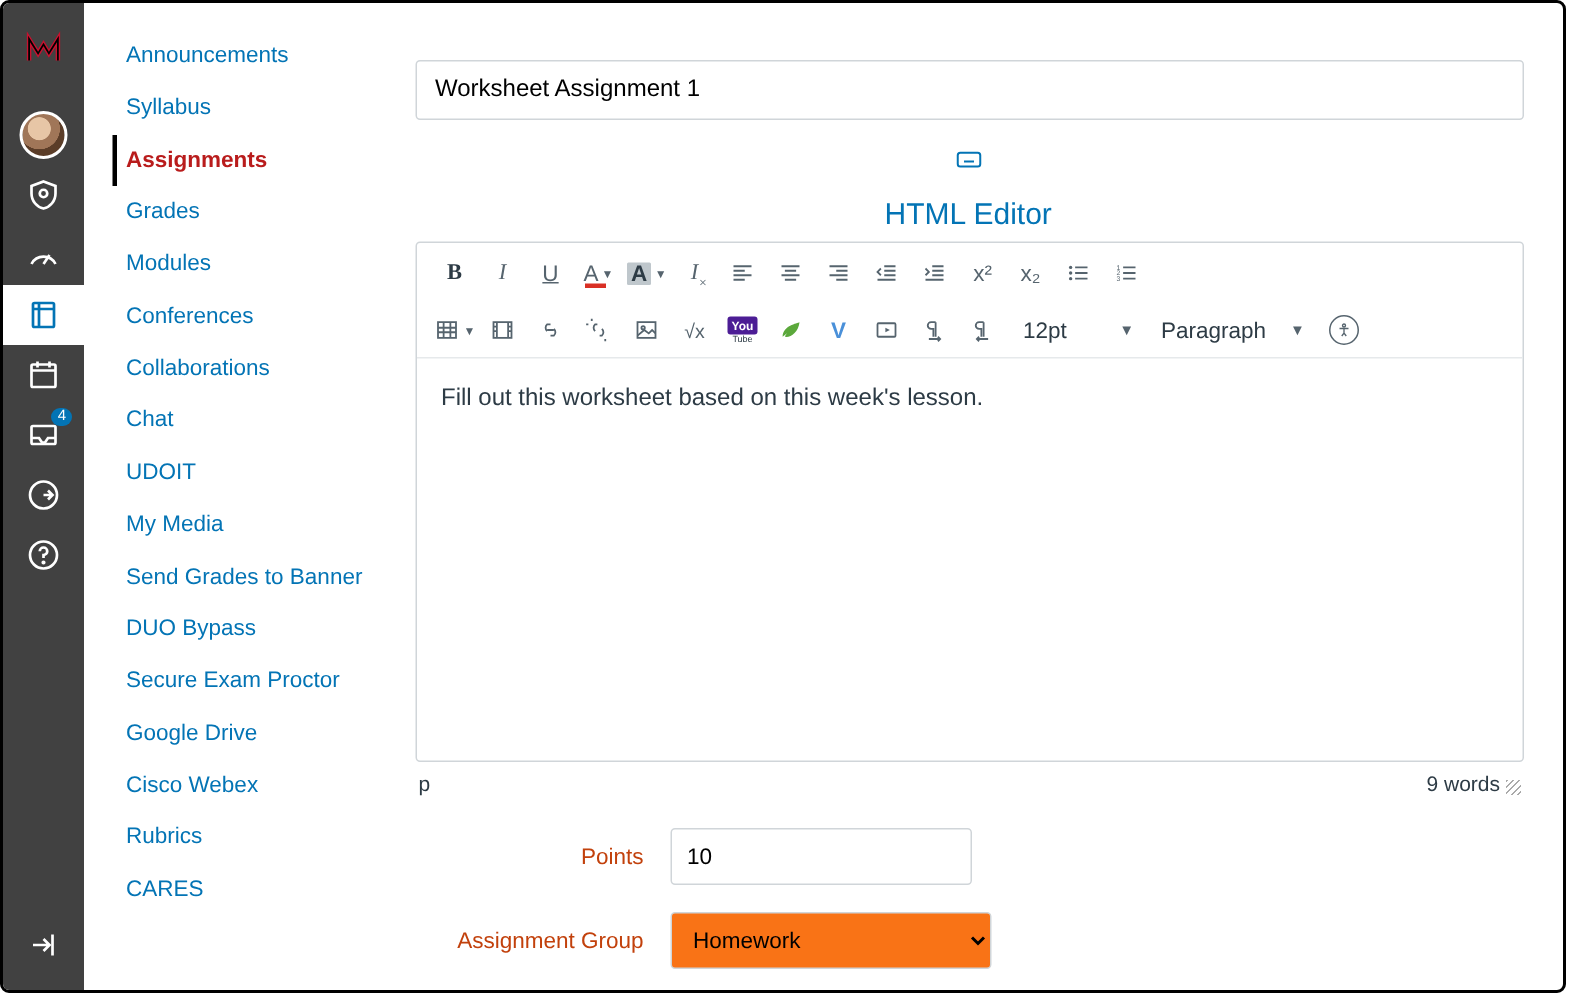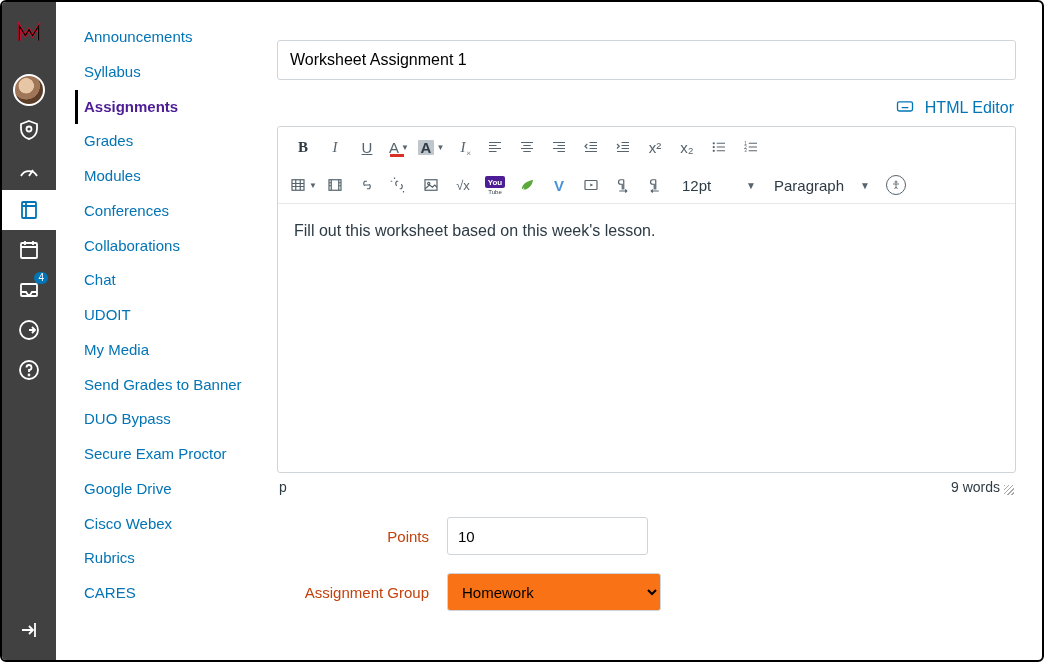--- a/index.html
+++ b/index.html
@@ -8,24 +8,24 @@
   .global-nav { position: absolute; left: 0; top: 0; width: 54px; height: 100%; background: #414141; display: flex; flex-direction: column; align-items: center; padding-top: 4px; }
   .global-nav .logo { width: 40px; height: 40px; display:flex; align-items:center; justify-content:center; margin-bottom: 18px; margin-top: 6px; }
   .global-nav .nav-item { width: 54px; height: 40px; display: flex; align-items: center; justify-content: center; color: #fff; position: relative; cursor: pointer; }
   .global-nav .nav-item.active { background: #fff; color: #0374b5; }
   .global-nav .avatar-img { width: 32px; height: 32px; border-radius: 50%; background: radial-gradient(circle at 40% 35%, #e7c6a6 0 30%, #a07658 32% 55%, #5b3d28 56% 100%); border: 2px solid #fff; }
   .global-nav svg { width: 24px; height: 24px; stroke: currentColor; fill: none; stroke-width: 1.8; }
   .global-nav .nav-bottom { margin-top: auto; margin-bottom: 10px; }
   .badge { position: absolute; top: 2px; right: 8px; background: #0374b5; color: #fff; border-radius: 8px; font-size: 10px; padding: 1px 4px; line-height: 1; min-width: 12px; text-align:center; }
   .course-nav { position: absolute; left: 54px; top: 0; bottom: 0; width: 195px; padding: 18px 0 18px 22px; overflow: hidden; }
   .course-nav a { display: block; color: #0374b5; text-decoration: none; padding: 8px 6px 8px 6px; font-size: 15px; cursor: pointer; border-left: 3px solid transparent; margin-left: -3px; line-height: 1.25; }
-  .course-nav a.active { color: #4c1d95; font-weight: 700; border-left: 3px solid #000; }
+  .course-nav a.active { color: #b91c1c; font-weight: 700; border-left: 3px solid #000; }
   .main { position: absolute; left: 249px; right: 0; top: 0; bottom: 0; padding: 10px 26px 10px 26px; }
   .title-input { width: 100%; height: 40px; border: 1px solid #d0d5d9; border-radius: 3px; padding: 0 12px; font-size: 16px; margin-top: 28px; }
-  .editor-head { display:flex; justify-content:flex-end; align-items:center; gap:10px; margin: 16px 2px 6px 0; color:#0374b5; font-size: 16px; }
+  .editor-head { display:flex; justify-content:flex-end; align-items:center; gap:10px; margin: 16px 2px 6px 0; color:#0374b5; font-size: 20px; flex-direction: column; }
   .editor-head svg { width:20px; height:20px; stroke:#0374b5; fill:none; stroke-width:1.6; }
   .rce { border: 1px solid #d0d5d9; border-radius: 3px; }
   .toolbar { display:flex; flex-wrap: wrap; align-items: center; padding: 6px 10px 4px 10px; gap: 4px 2px; border-bottom: 1px solid #e6e9eb; }
   .tbtn { width: 30px; height: 28px; display:inline-flex; align-items:center; justify-content:center; color:#56646e; cursor:pointer; font-size: 15px; border-radius: 2px; position:relative; }
   .tbtn small.drop { font-size: 8px; margin-left: 2px; color:#56646e; }
   .tbtn svg { width: 18px; height: 18px; stroke: currentColor; fill: none; stroke-width: 1.6; }
   .tbtn .fill { fill: currentColor; stroke:none; }
   .tbtn.bold { font-weight: 800; font-family: Georgia, serif; color:#2d3b45; }
   .tbtn.italic { font-style: italic; font-family: Georgia, serif; }
   .tbtn.fontcolor { position:relative; }

